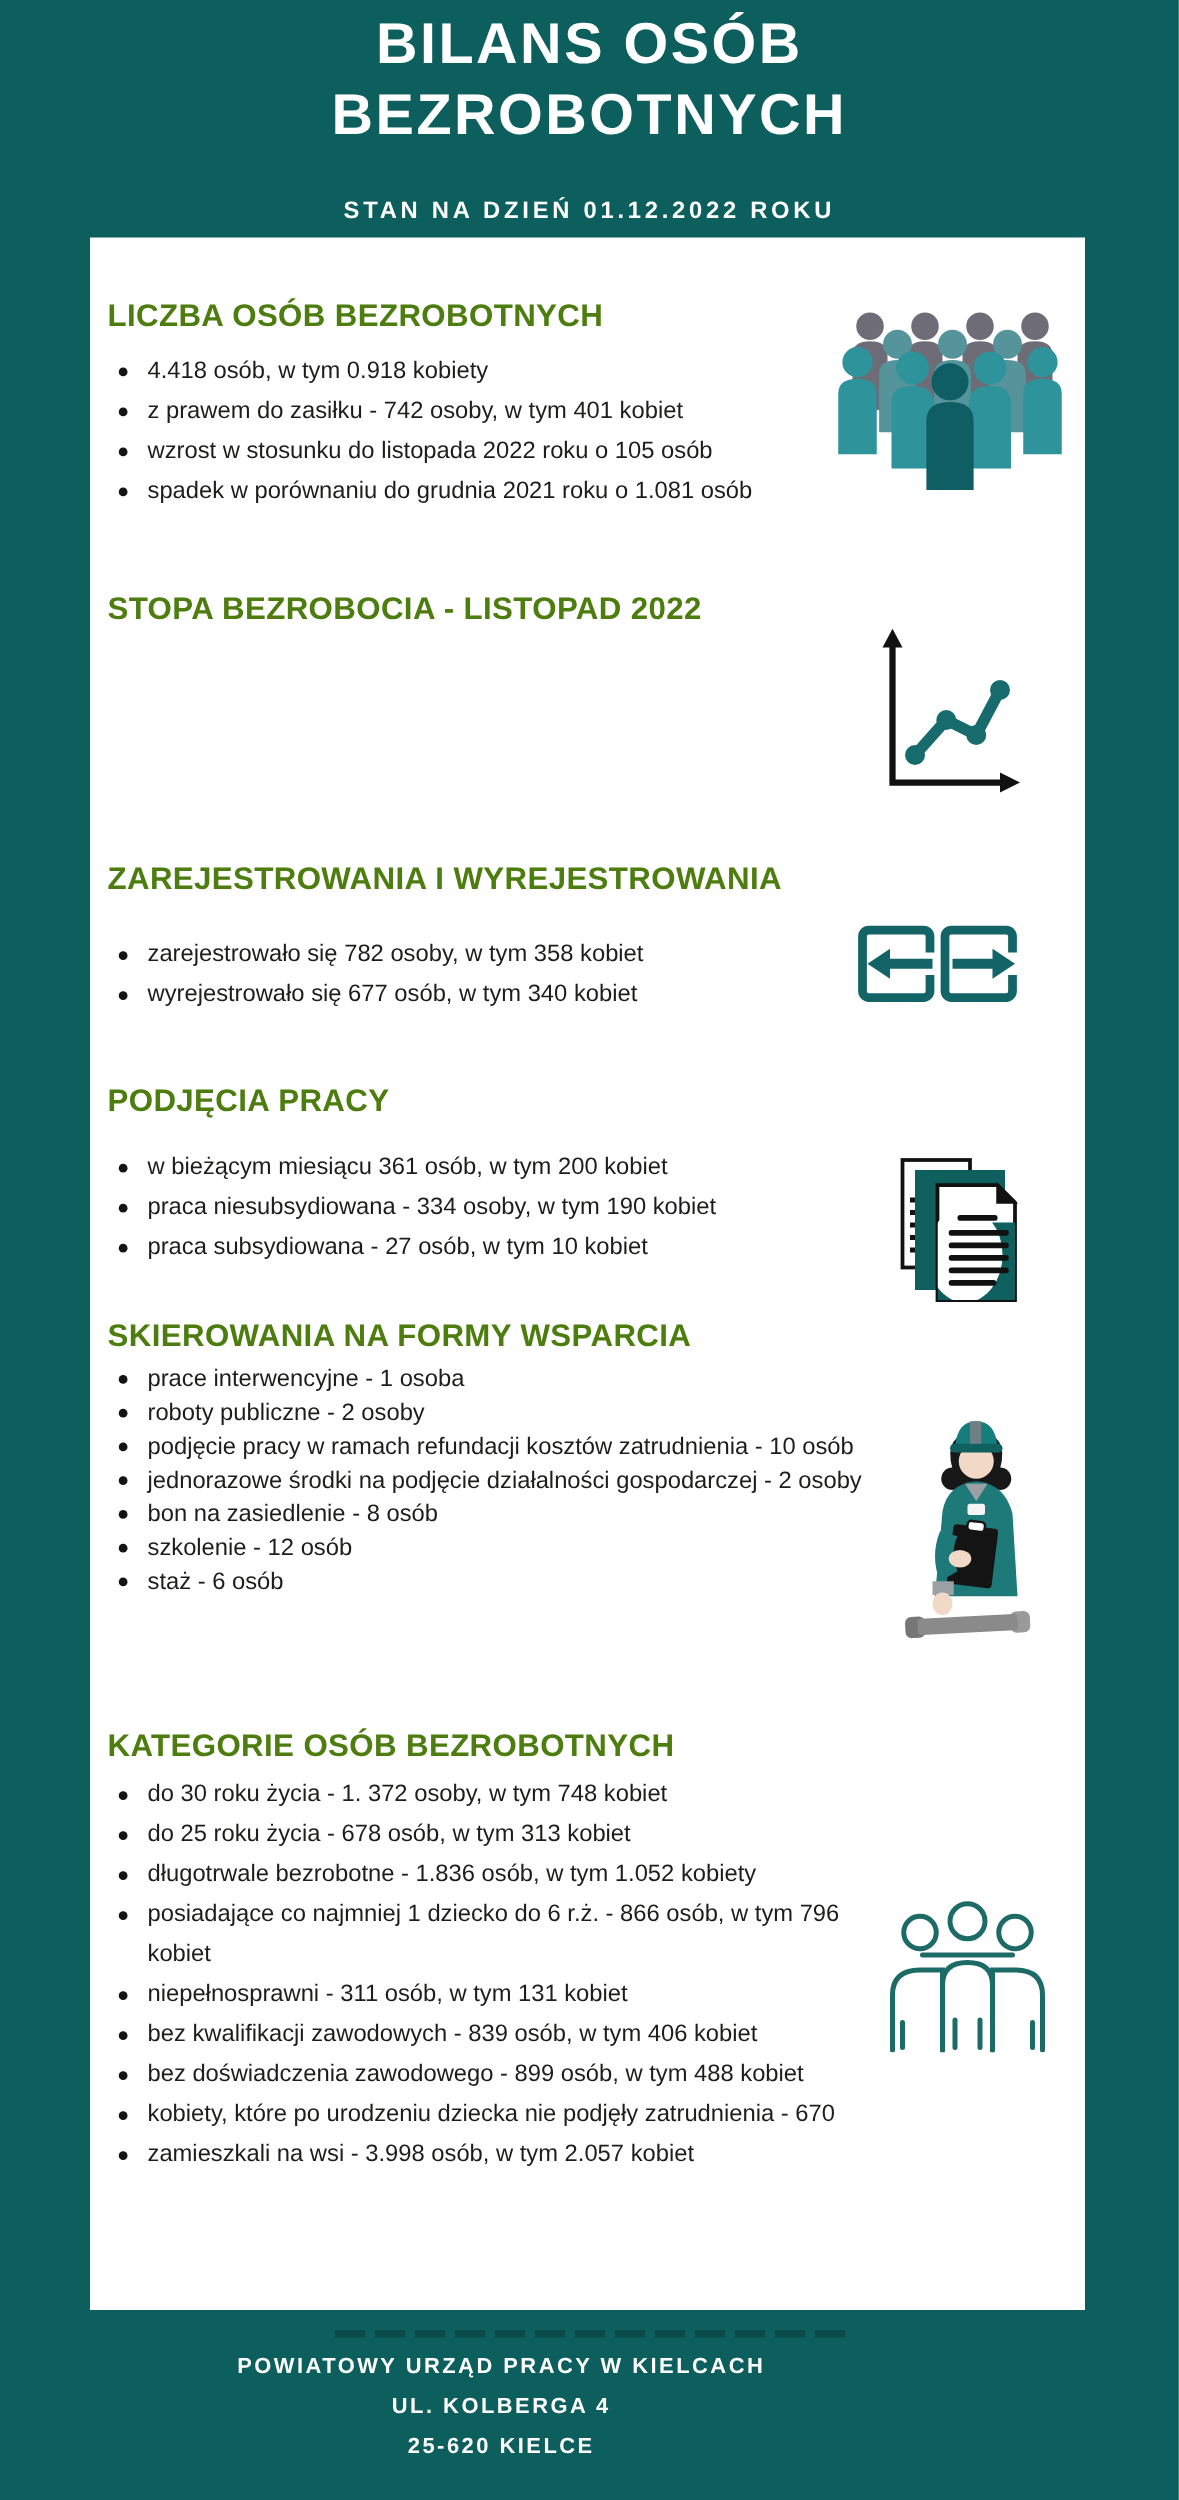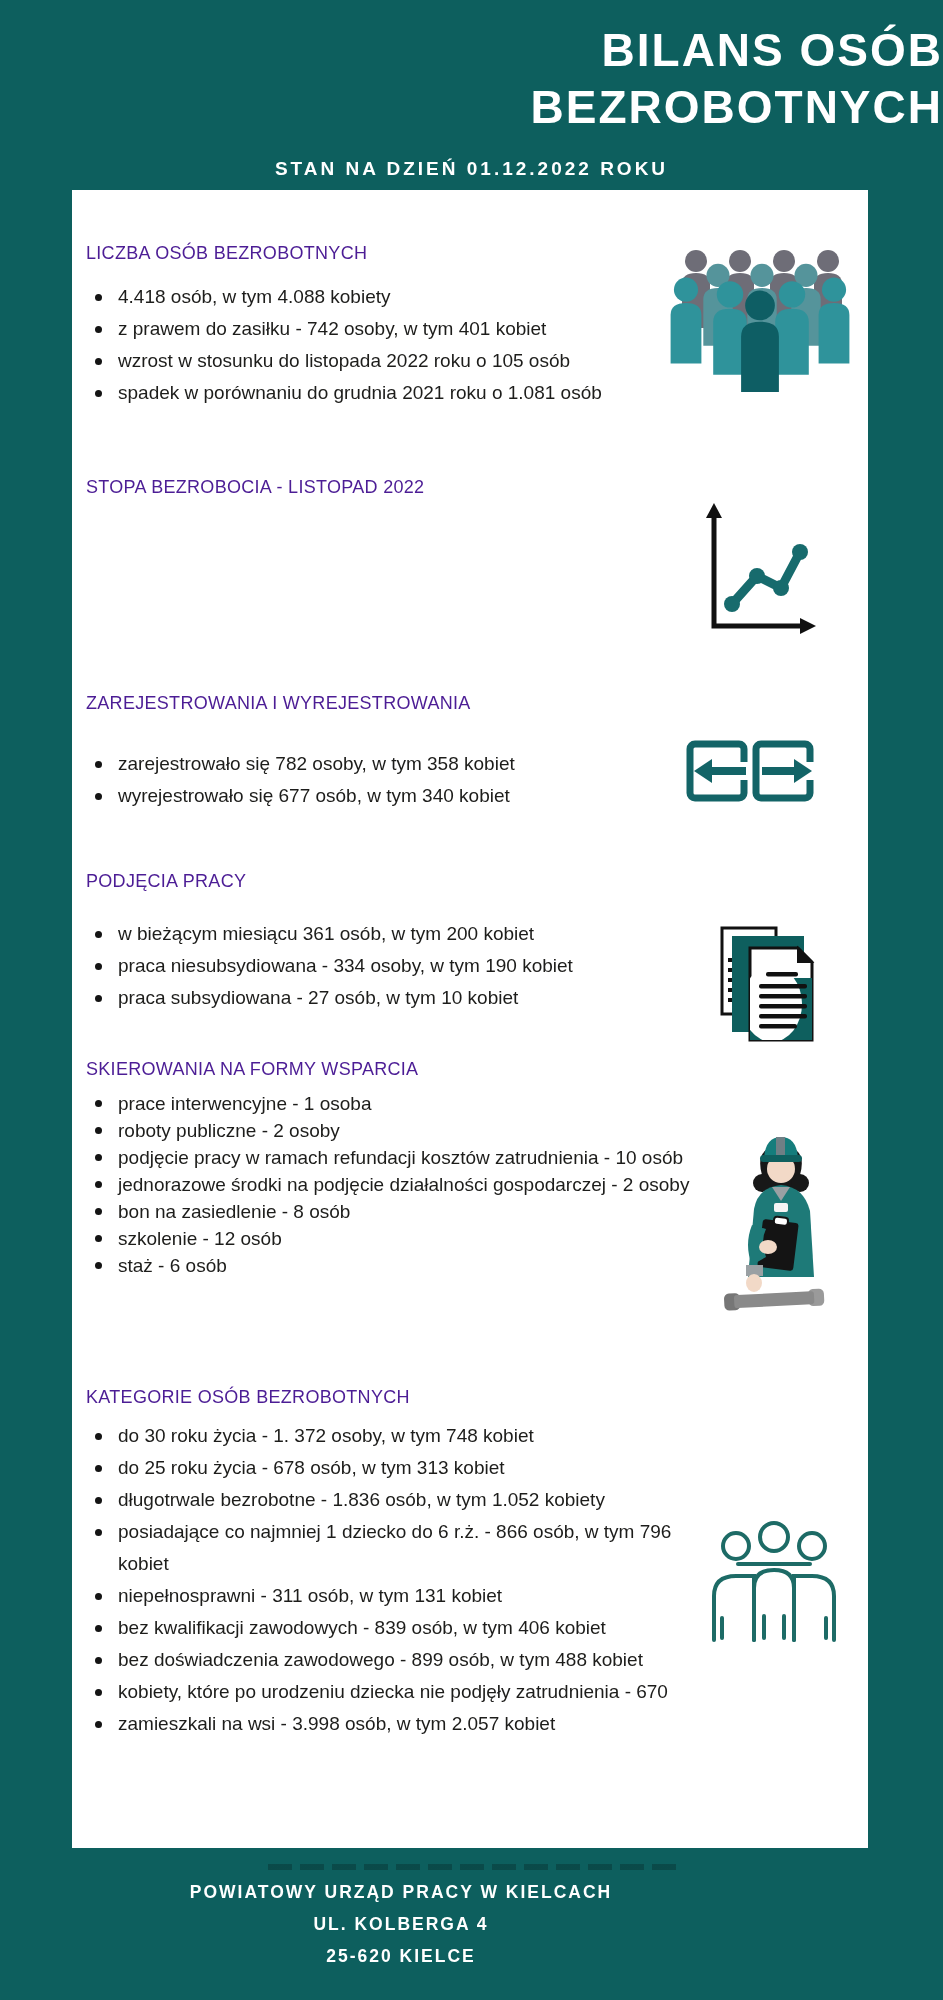--- a/index.html
+++ b/index.html
@@ -2,36 +2,36 @@
 <html lang="pl"><head>
 <meta charset="utf-8">
 <style>
   html,body{margin:0;padding:0;}
   body{
     width:943px;height:2000px;position:relative;overflow:hidden;
     background:#0d5f5e;
     font-family:"Liberation Sans", sans-serif;
     -webkit-font-smoothing:antialiased;
   }
-  .header{position:absolute;top:6px;left:0;width:943px;text-align:right;margin-top:16px;}
+  .header{position:absolute;top:6px;left:0;width:943px;text-align:center;}
   .title{
     color:#ffffff;font-size:46px;line-height:57px;font-weight:bold;
     letter-spacing:2px;margin:0;
   }
   .subtitle{
     position:absolute;top:158px;left:0;width:943px;text-align:center;
     color:#ffffff;font-size:19px;font-weight:bold;letter-spacing:3px;margin:0;
   }
   .card{
     position:absolute;left:72px;top:190px;width:796px;height:1658px;
     background:#ffffff;
   }
   .section{position:absolute;left:14px;}
   .section-heading{
-    margin:0;color:#4c1d95;font-size:18px;line-height:30px;font-weight:normal;
+    margin:0;color:#4d7c0f;font-size:25px;line-height:30px;font-weight:bold;
     letter-spacing:0.3px;
   }
   ul.bullets{list-style:none;margin:0;padding:0;}
   .bullets li{
     position:relative;padding-left:32px;font-size:19px;line-height:32px;
     color:#1d1d1b;
   }
   .bullets li::before{
     content:"";position:absolute;left:9px;top:13px;width:7px;height:7px;
     border-radius:50%;background:#141414;
@@ -69,21 +69,21 @@
 <div class="header">
   <h1 class="title"><span>BILANS OSÓB</span><br><span>BEZROBOTNYCH</span></h1>
 </div>
 <div class="subtitle">STAN NA DZIEŃ 01.12.2022 ROKU</div>
 
 <div class="card">
 
   <div class="section" id="s1">
     <h2 class="section-heading">LICZBA OSÓB BEZROBOTNYCH</h2>
     <ul class="bullets">
-      <li>4.418 osób, w tym 4.088 kobiety</li>
+      <li>4.418 osób, w tym 0.918 kobiety</li>
       <li>z prawem do zasiłku - 742 osoby, w tym 401 kobiet</li>
       <li>wzrost w stosunku do listopada 2022 roku o 105 osób</li>
       <li>spadek w porównaniu do grudnia 2021 roku o 1.081 osób</li>
     </ul>
   </div>
   <div class="icon" id="icon1">
     <svg width="180" height="150" viewBox="0 0 180 150" xmlns="http://www.w3.org/2000/svg">
       <defs>
         <g id="person">
           <circle cx="0" cy="-33" r="11"></circle>

